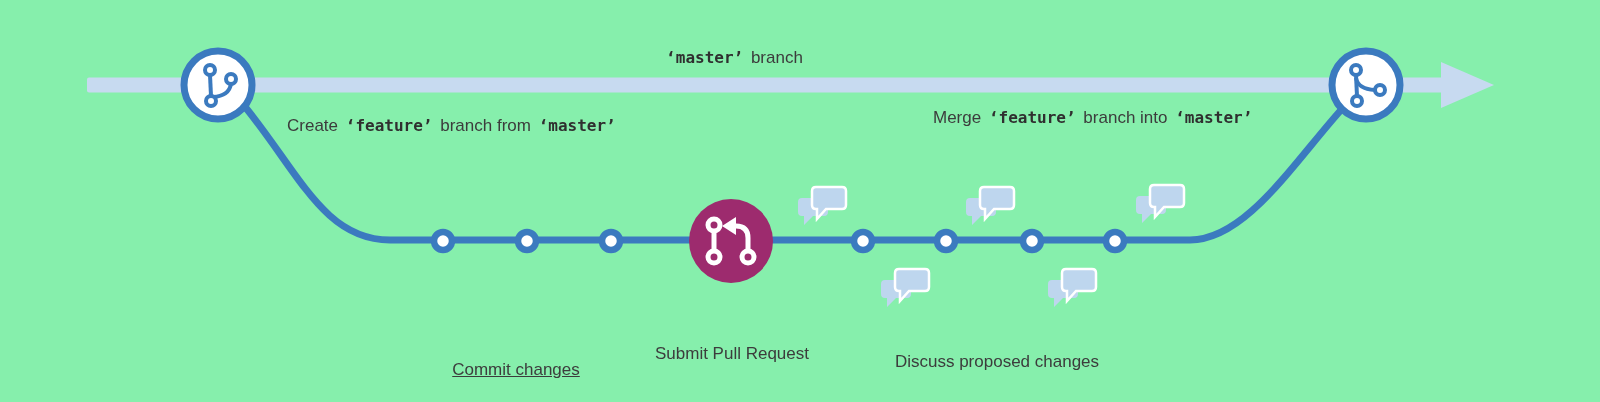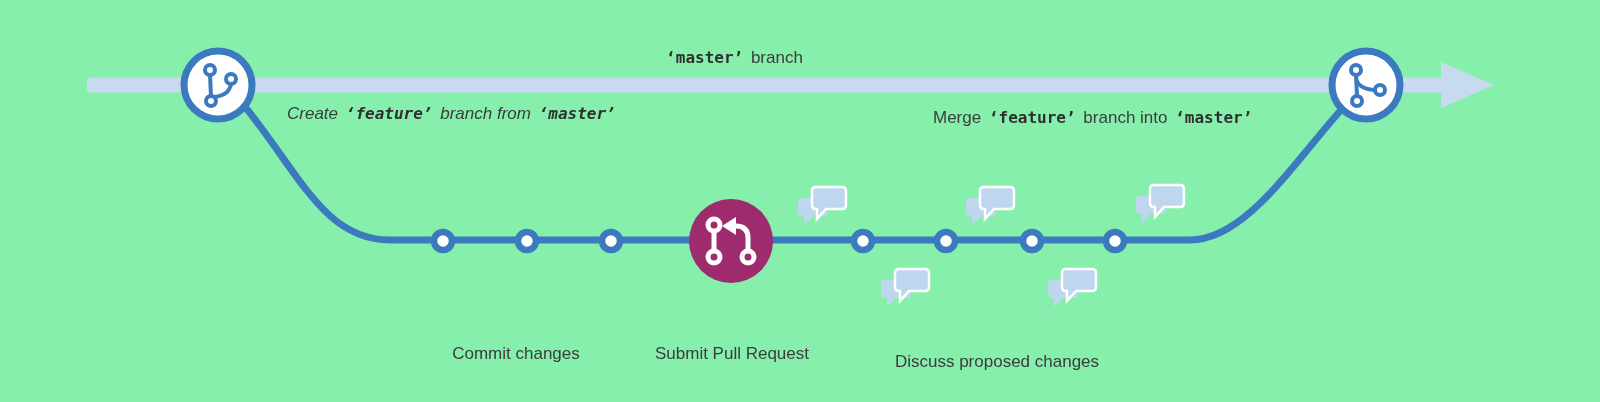--- a/index.html
+++ b/index.html
@@ -113,32 +113,32 @@
         <circle class="icon-dot" cx="1357" cy="101" r="5"></circle>
         <circle class="icon-dot" cx="1380" cy="90" r="5"></circle>
       </g>
     </g>
   </svg>
 
   <div class="lbl centered" style="left:733px;top:48px;">
     <span class="code">‘master’</span><span> branch</span>
   </div>
 
-  <div class="lbl" style="left:287px;top:104px;font-style:italic;">
+  <div class="lbl" style="left:287px;top:116px;">
     <span>Create</span>
     <span class="code">‘feature’</span>
     <span> branch from</span>
     <span class="code">‘master’</span>
   </div>
 
   <div class="lbl" style="left:921px;top:108px;margin-left:12px;">
     <span>Merge</span>
     <span class="code">‘feature’</span>
     <span> branch into</span>
     <span class="code">‘master’</span>
   </div>
 
-  <div class="lbl centered" style="left:516px;top:344px;">Commit changes</div>
+  <div class="lbl centered" style="left:516px;top:360px;text-decoration:underline;">Commit changes</div>
 
   <div class="lbl centered" style="left:732px;top:344px;">Submit Pull Request</div>
 
   <div class="lbl centered" style="left:997px;top:352px;">Discuss proposed changes</div>
 </div>
 
 </body></html>

